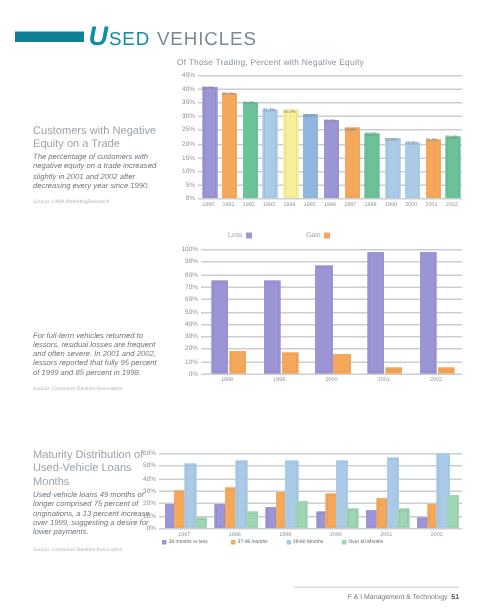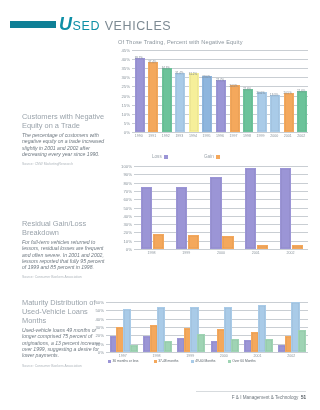--- a/index.html
+++ b/index.html
@@ -45,28 +45,27 @@
 <div class="page">
 
   <div class="hdr">
     <span class="rule"></span>
     <span class="ttl">
       <span class="cap">U</span><span class="sm">SED</span>
       <span class="veh">VEHICLES</span>
     </span>
   </div>
 
-  <div class="side" style="top:112px;">
+  <div class="side" style="top:82px;">
     <h3>Customers with Negative Equity on a Trade</h3>
     <p>The percentage of customers with negative equity on a trade increased slightly in 2001 and 2002 after decreasing every year since 1990.</p>
     <div class="src">Source: CNW MarketingResearch</div>
   </div>
 
   <div class="side" style="top:219px;">
-    <h3>Residual Gain/Loss Breakdown</h3>
     <p>For full-term vehicles returned to lessors, residual losses are frequent and often severe. In 2001 and 2002, lessors reported that fully 95 percent of 1999 and 85 percent in 1998.</p>
     <div class="src">Source: Consumer Bankers Association</div>
   </div>
 
   <div class="side" style="top:298px;">
     <h3>Maturity Distribution of Used-Vehicle Loans Months</h3>
     <p>Used-vehicle loans 49 months or longer comprised 75 percent of originations, a 13 percent increase over 1999, suggesting a desire for lower payments.</p>
     <div class="src">Source: Consumer Bankers Association</div>
   </div>
 

